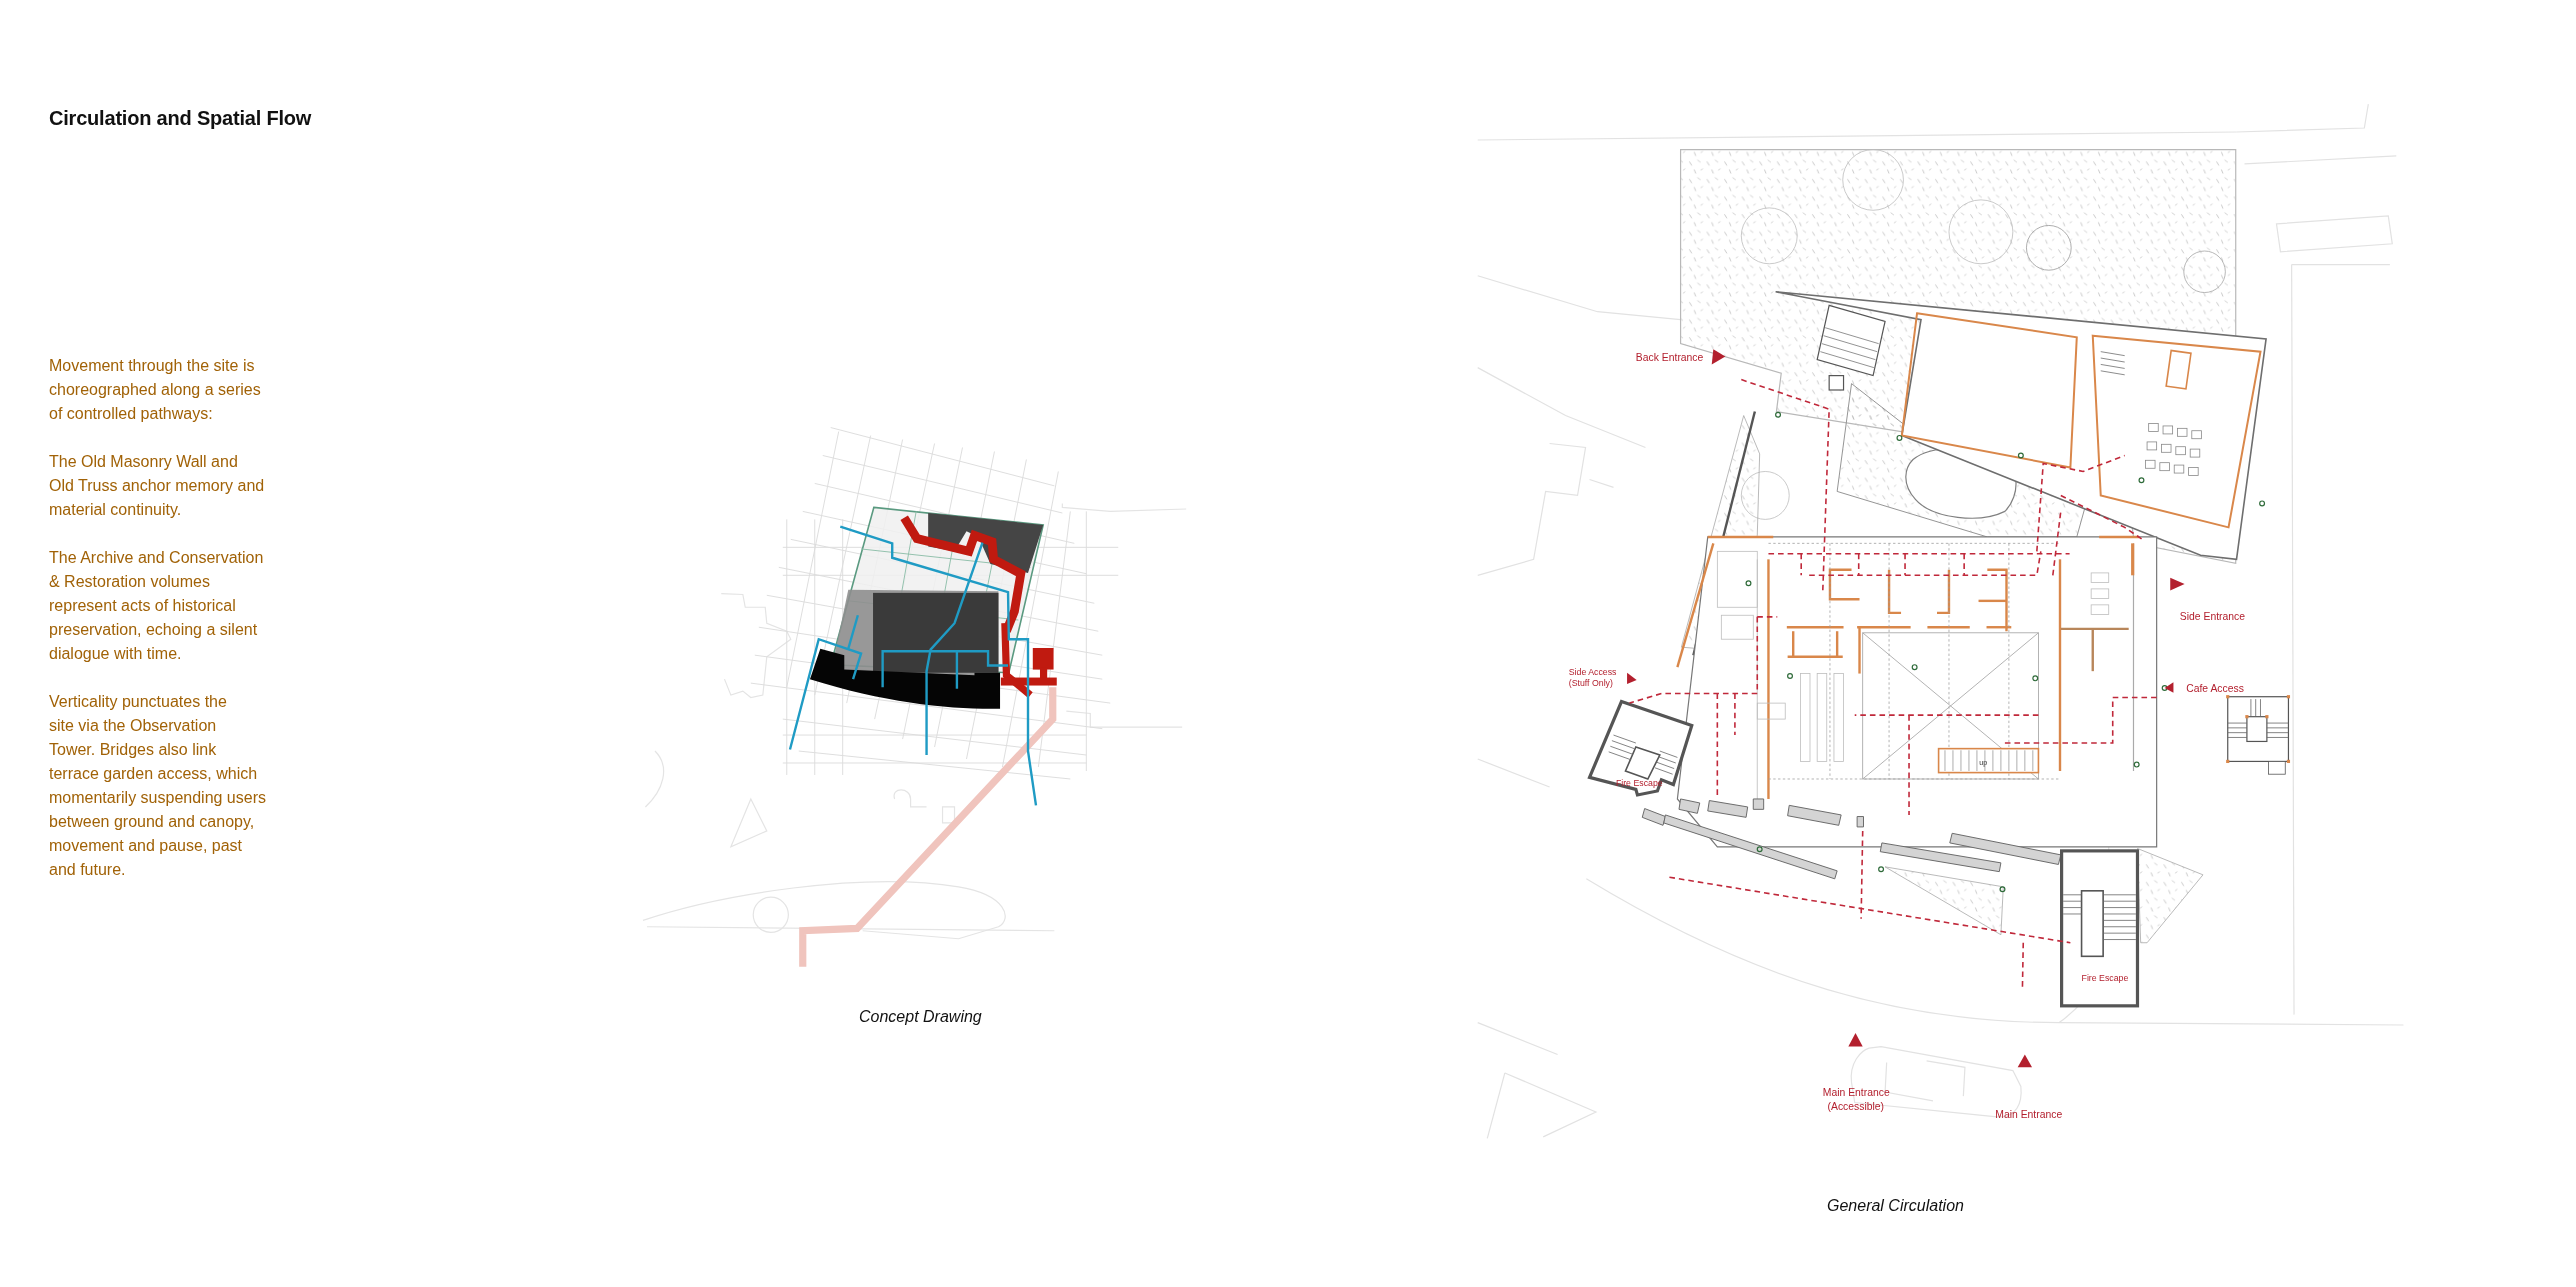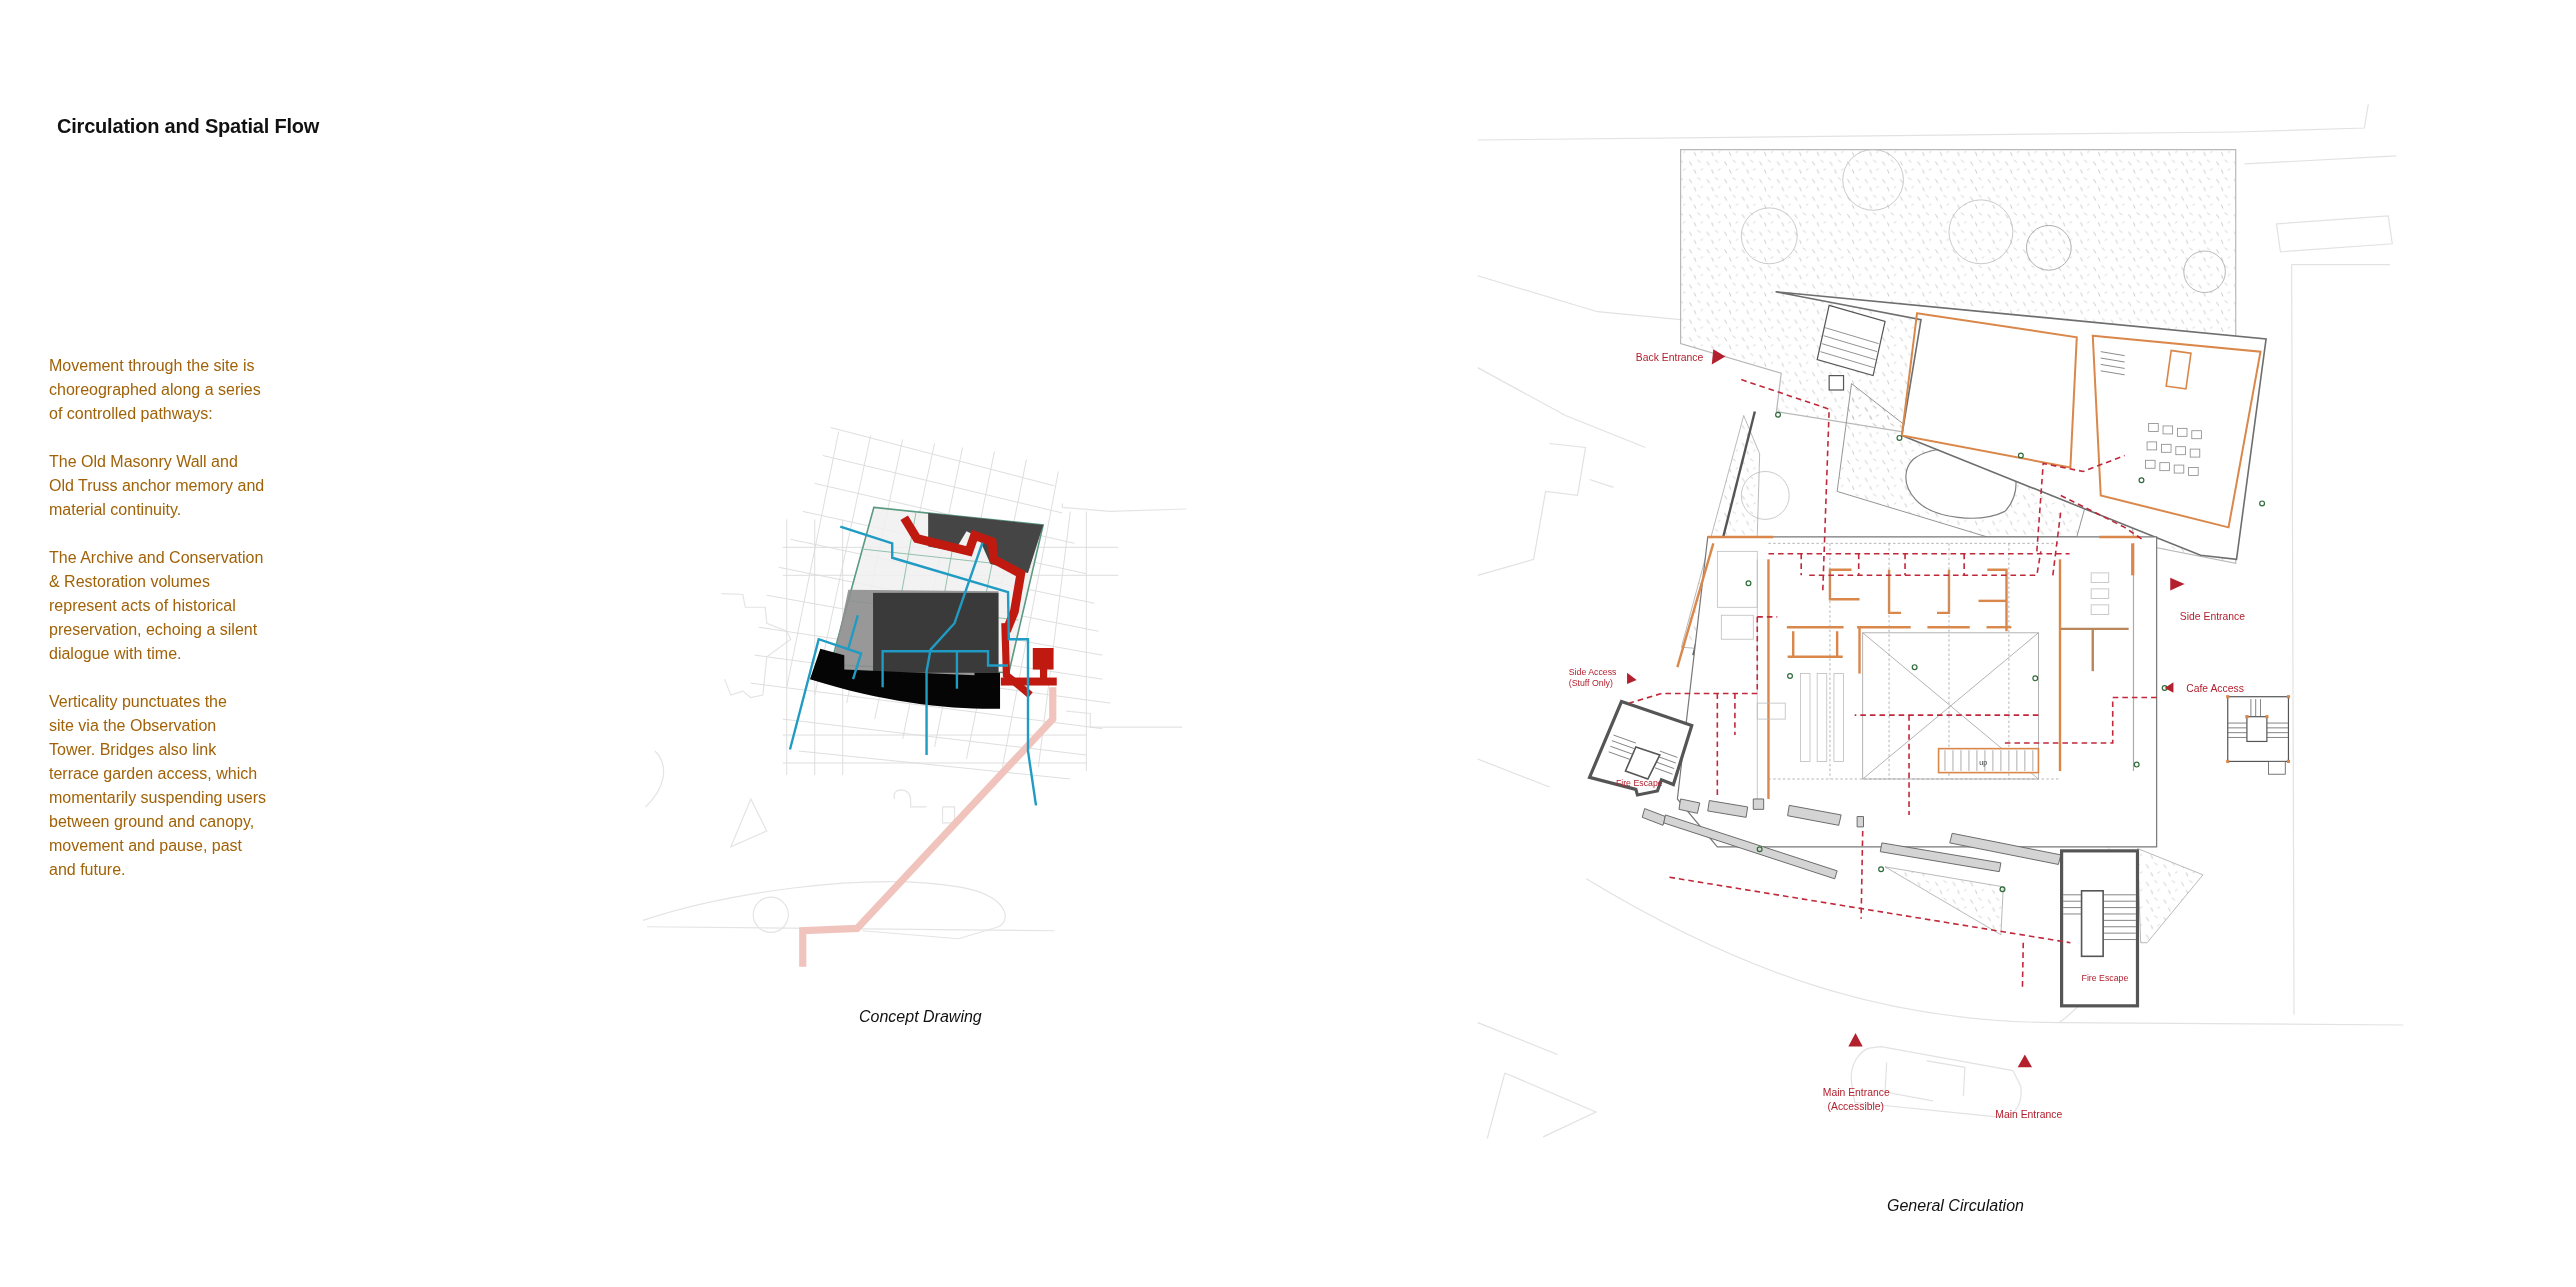--- a/index.html
+++ b/index.html
@@ -1,26 +1,26 @@
 <!DOCTYPE html>
 <html style="font-size:12.8px"><head>
 <meta charset="utf-8">
 <style>
   html, body { margin: 0; padding: 0; background: #ffffff; }
   body { width: 2576px; height: 1288px; position: relative; overflow: hidden;
          font-family: "DejaVu Sans", "Liberation Sans", sans-serif; color: #111; }
   .page-title { position: absolute; left: 49px; top: 107px; font-size: 20px; font-weight: bold;
-                letter-spacing: -0.2px; margin: 8px; font-family: "Liberation Sans", sans-serif; }
+                letter-spacing: -0.2px; margin: 0; font-family: "Liberation Sans", sans-serif; }
   .body-text { position: absolute; left: 49px; top: 354px; width: 256px; font-size: 16px;
                line-height: 24px; font-family: "Liberation Sans", sans-serif; color: #a16207; }
   .body-text p { margin: 0 0 24px 0; white-space: pre-line; }
   .caption { position: absolute; font-style: italic; font-size: 16px;
              font-family: "Liberation Sans", sans-serif; color: #111; margin: 0; }
   .caption-concept { left: 859px; top: 1008px; font-style: italic; }
-  .caption-general { left: 1887px; top: 1197px; }
+  .caption-general { left: 1827px; top: 1197px; }
   svg.drawing { position: absolute; left: 0; top: 0; }
   .plan-label { font-family: "Liberation Sans", sans-serif; fill: #b3202e; font-size: 13px; }
   .plan-label-sm { font-family: "Liberation Sans", sans-serif; fill: #b3202e; font-size: 11px; }
 </style>
 </head>
 <body>
 
 <h1 class="page-title">Circulation and Spatial Flow</h1>
 
 <div class="body-text">

